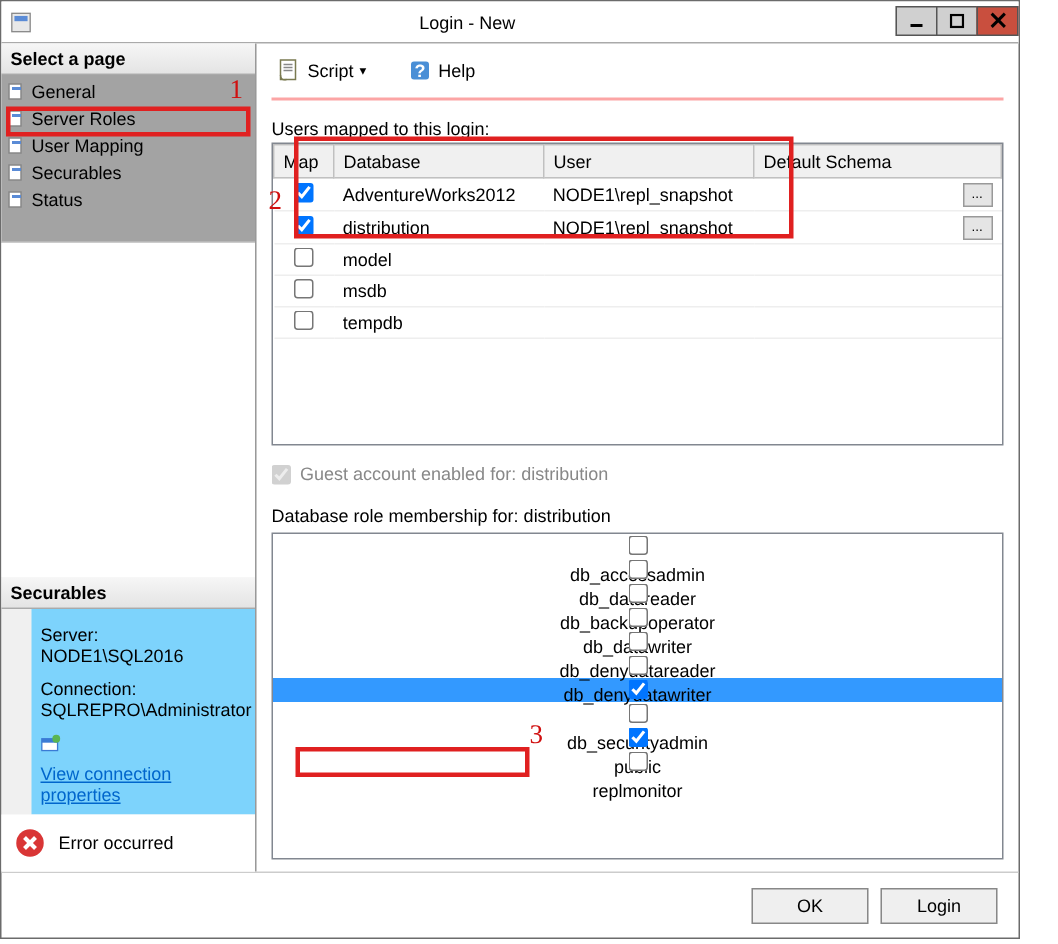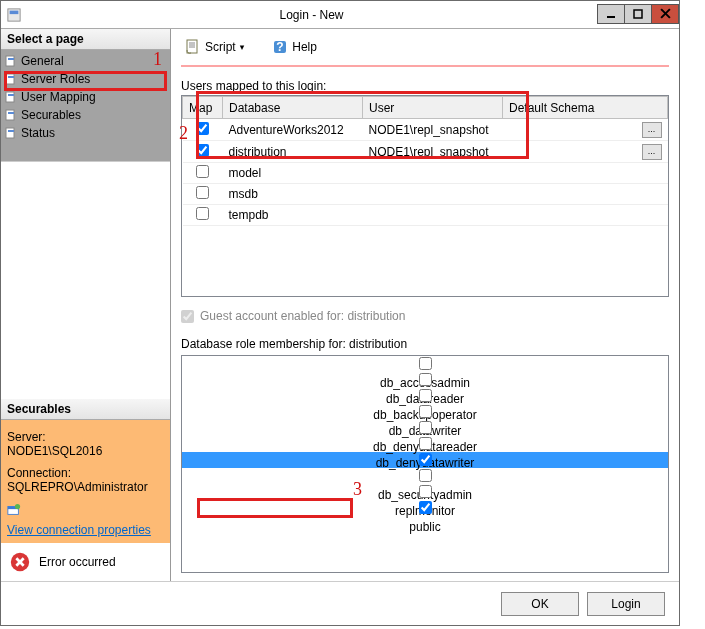--- a/index.html
+++ b/index.html
@@ -13,21 +13,21 @@
 .winbtn.min { background: #d0d0d0; }
 .winbtn.max { background: #d0d0d0; }
 .winbtn.close { background: #c94f3e; color: #000; }
 .body { display: flex; height: 552px; }
 .sidebar { width: 170px; border-right: 1px solid #999; background: #f0f0f0; display: flex; flex-direction: column; }
 .panel-header { background: linear-gradient(#f6f6f6,#e4e4e4); border-bottom: 1px solid #aaa; padding: 3px 6px; font-weight: bold; }
 .page-list { background: #a3a3a3; flex: 0 0 auto; padding: 2px 0; min-height: 112px; border-bottom: 1px solid #ccc; }
 .page-item { padding: 2px 6px 2px 20px; cursor: default; position: relative; }
 .page-item .picon { position: absolute; left: 4px; top: 3px; width: 12px; height: 12px; }
 .spacer-fill { flex: 1; background: #fff; }
-.conn-section { background: #fdba74; padding: 6px; font-size: 11px; }
+.conn-section { background: #7dd3fc; padding: 6px; font-size: 11px; margin-left: 20px; }
 .conn-section .lbl { margin-top: 4px; }
 .conn-link { color: #0066cc; text-decoration: underline; cursor: pointer; display: inline-block; margin-top: 6px; }
 .conn-link-icon { display:inline-block; width:14px; height:14px; vertical-align:middle; margin-right:4px;}
 .progress-section { background: #fff; padding: 8px; display: flex; align-items: center; gap: 8px; }
 .err-icon { width: 22px; height: 22px; }
 .main { flex: 1; padding: 8px 10px; display: flex; flex-direction: column; }
 .toolbar { display: flex; gap: 20px; padding-bottom: 8px; border-bottom: 2px solid #fca5a5; }
 .tool-btn { display: flex; align-items: center; gap: 4px; padding: 2px 4px; }
 .tool-icon { width: 16px; height: 16px; }
 .dropdown-arrow { font-size: 9px; }
@@ -240,26 +240,26 @@
           </div>
           <div class="role-item selected">
             <input type="checkbox" checked="" style="">
             <span>db_owner</span>
           </div>
           <div class="role-item">
             <input type="checkbox" style="">
             <span>db_securityadmin</span>
           </div>
           <div class="role-item">
-            <input type="checkbox" style="">
-            <span>replmonitor</span>
-          </div>
-          <div class="role-item">
             <input type="checkbox" checked="" style="">
             <span>public</span>
+          </div>
+          <div class="role-item">
+            <input type="checkbox" style="">
+            <span>replmonitor</span>
           </div>
         </div>
     </div>
   </div>
 
   <div class="footer">
     <div class="btn">OK</div>
     <div class="btn">Login</div>
   </div>
 

